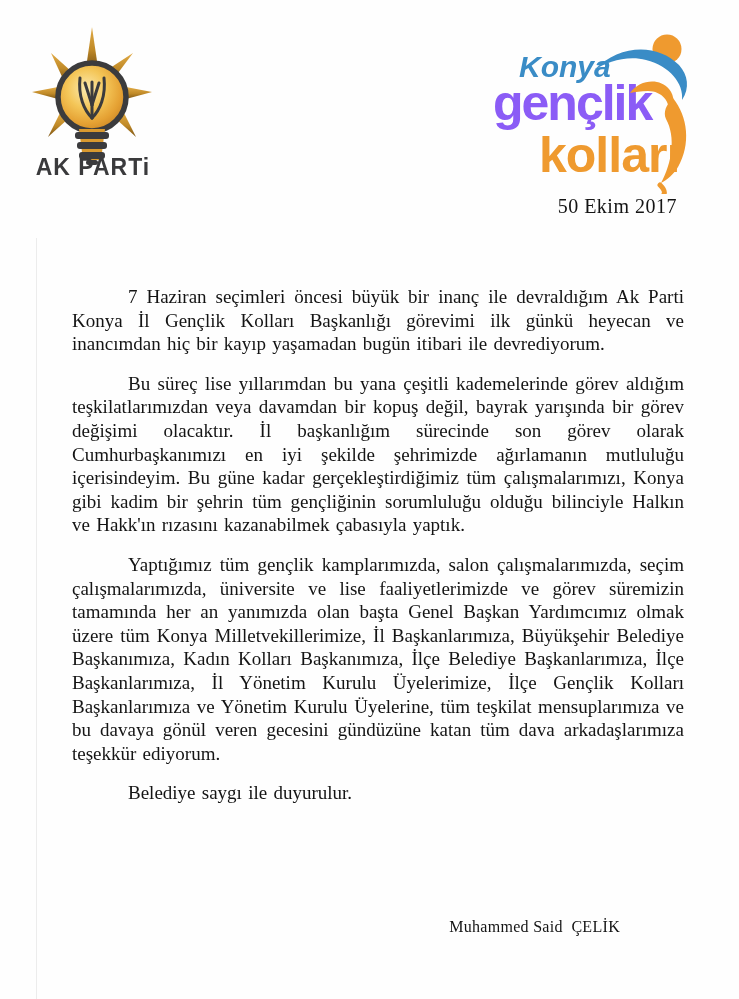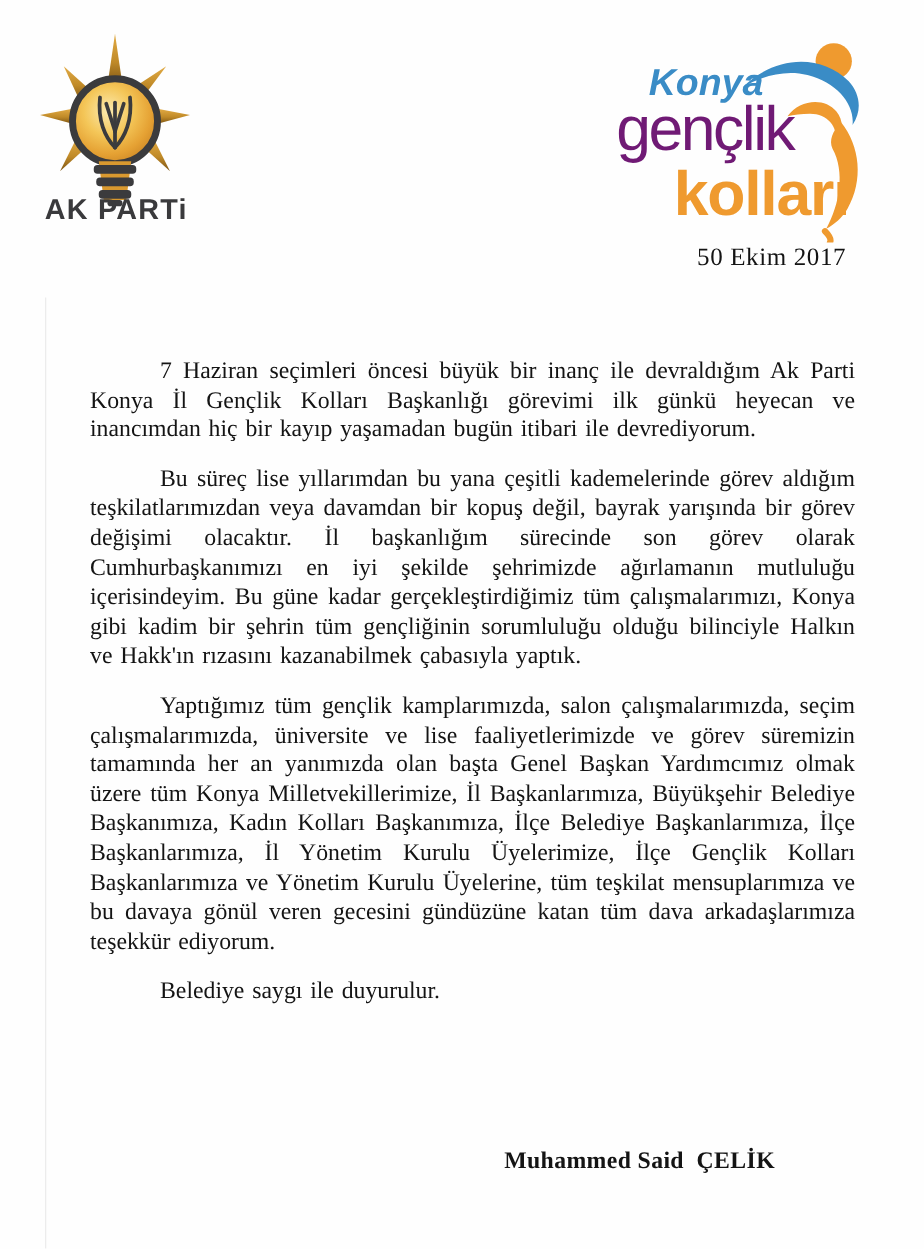--- a/index.html
+++ b/index.html
@@ -42,23 +42,23 @@
     font-weight: 600;
     letter-spacing: 0px;
     color: #3a8cc6;
     font-style: italic;
   }
   .gk-genclik {
     position: absolute;
     left: 5px;
     top: 46px;
     font-size: 50px;
-    font-weight: 400;
+    font-weight: 700;
     letter-spacing: -2px;
-    color: #701a75;
+    color: #8b5cf6;
   }
   .gk-kollari {
     position: absolute;
     left: 51px;
     top: 98px;
     font-size: 50px;
     font-weight: 700;
     letter-spacing: -1px;
     color: #ef9a2f;
   }
@@ -94,22 +94,22 @@
     text-align: justify;
     text-indent: 56px;
     word-spacing: 1.5px;
   }
 
   
   .signature {
     position: absolute;
     top: 918px;
     right: 119px;
-    font-size: 19px;
-    font-weight: bold;
+    font-size: 16px;
+    font-weight: normal;
     white-space: pre;
     letter-spacing: 0.3px;
   }
 
   
   .scan-edge {
     position: absolute;
     left: 36px;
     top: 238px;
     bottom: 0;

